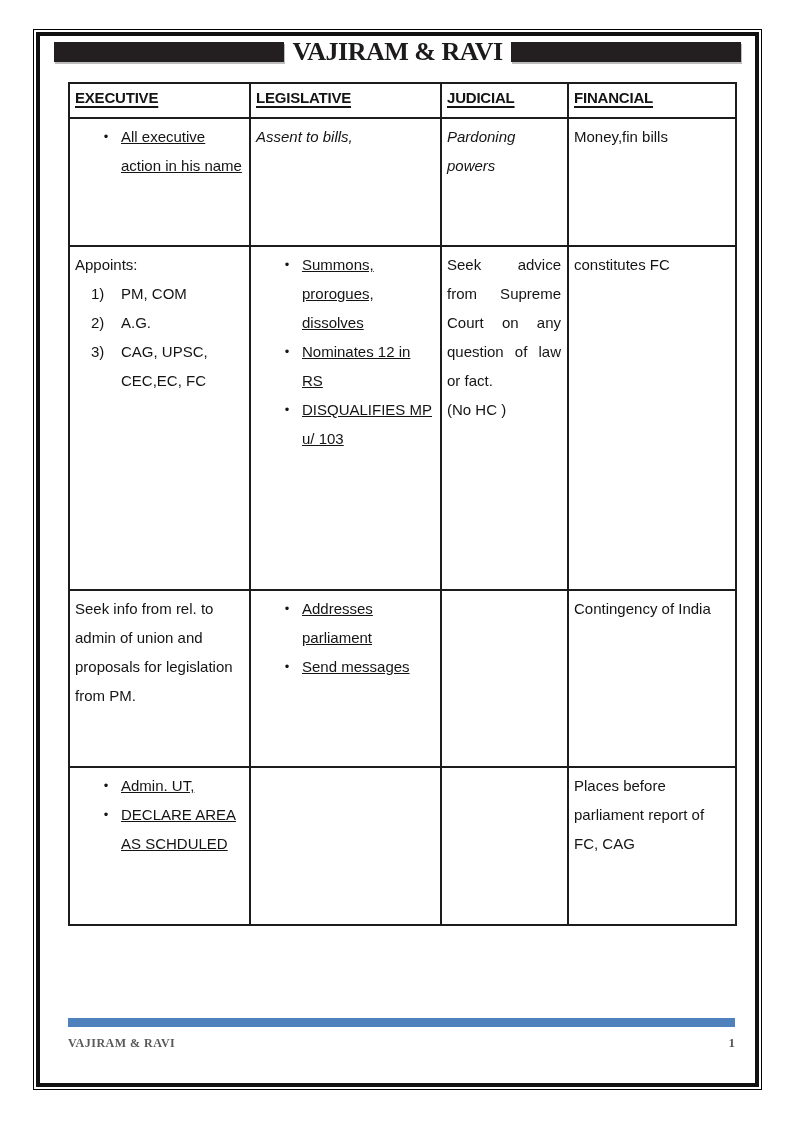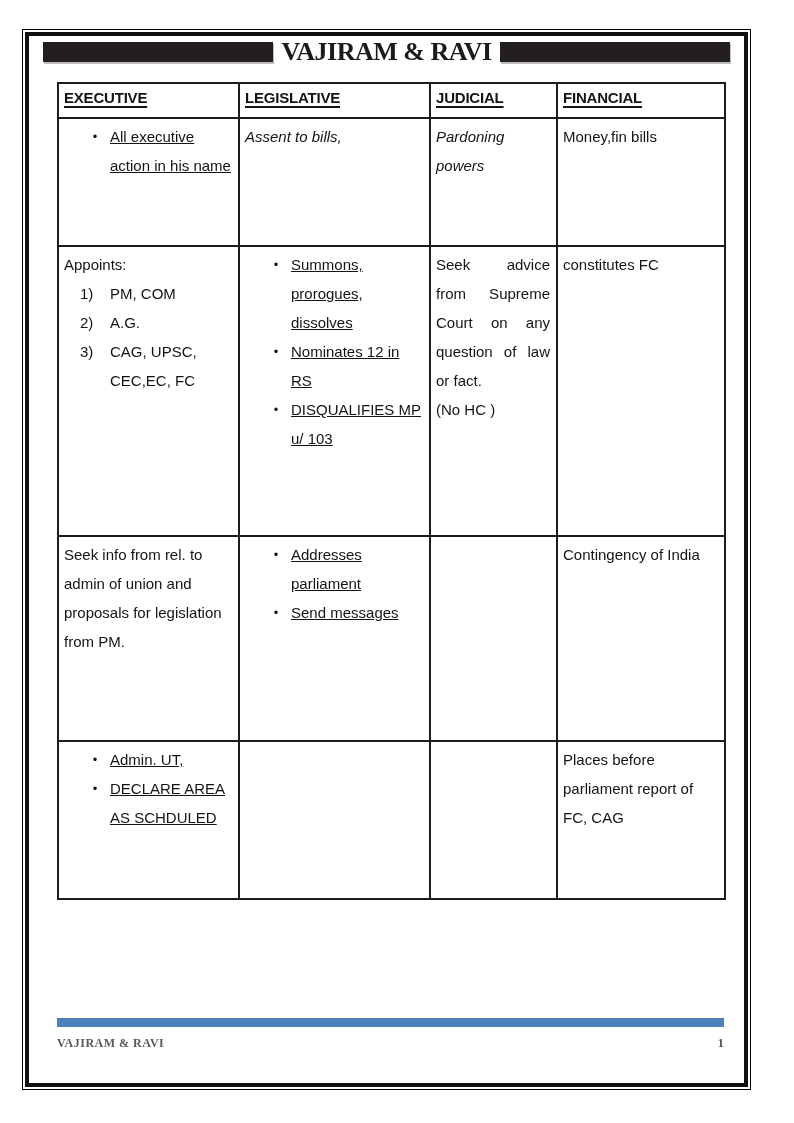--- a/index.html
+++ b/index.html
@@ -4,21 +4,21 @@
 <style>
   :root { --accent:#4f81bd; --bar:#231f20; --ink:#1a1a1a; }
   * { box-sizing: border-box; }
   html,body { margin:0; padding:0; }
   body {
     width:794px; height:1123px; position:relative;
     background:#ffffff; font-family:"Liberation Sans", sans-serif;
     color:var(--ink); overflow:hidden;
   }
   .page-outer {
-    position:absolute; left:22px; top:29px; width:729px; height:1061px;
+    position:absolute; left:33px; top:29px; width:729px; height:1061px;
     border:1px solid #000; padding:2px; background:#fff;
   }
   .page {
     width:100%; height:100%; border:4px solid #111; position:relative;
     background:#fff;
   }
   
   .brand-header { display:flex; align-items:center; margin:2px 14px 0 14px; }
   .brand-bar {
     flex:1 1 auto; height:20px; background:var(--bar);
@@ -41,22 +41,22 @@
   table.powers col.c3 { width:168px; }
   table.powers th, table.powers td {
     border:2px solid #1c1c1c; vertical-align:top; padding:3px 6px 3px 5px;
     text-align:left; overflow:hidden;
   }
   table.powers th {
     font-size:15px; font-weight:bold; text-decoration:underline;
     text-underline-offset:3px; text-decoration-thickness:2px;
     height:35px; line-height:22px; letter-spacing:-0.2px;
   }
-  tr.r1 { height:128px; } tr.r2 { height:56px; } tr.r3 { height:290px; }
-  tr.r4 { height:205px; } tr.r5 { height:158px; }
+  tr.r1 { height:128px; } tr.r2 { height:56px; } tr.r3 { height:344px; }
+  tr.r4 { height:177px; } tr.r5 { height:158px; }
   .just { text-align:justify; }
   .it { font-style:italic;border-radius:16px; }
   .cell-text { margin:0; }
   
   .li { display:flex; padding-left:16px; }
   .li .bullet { flex:0 0 30px; text-align:center; font-size:13px; }
   .li .li-body { flex:1 1 auto; min-width:0;text-decoration:underline; }
   .nli { display:flex; padding-left:16px; }
   .nli .nmark { flex:0 0 30px; }
   .nli .li-body { flex:1 1 auto; min-width:0; }

